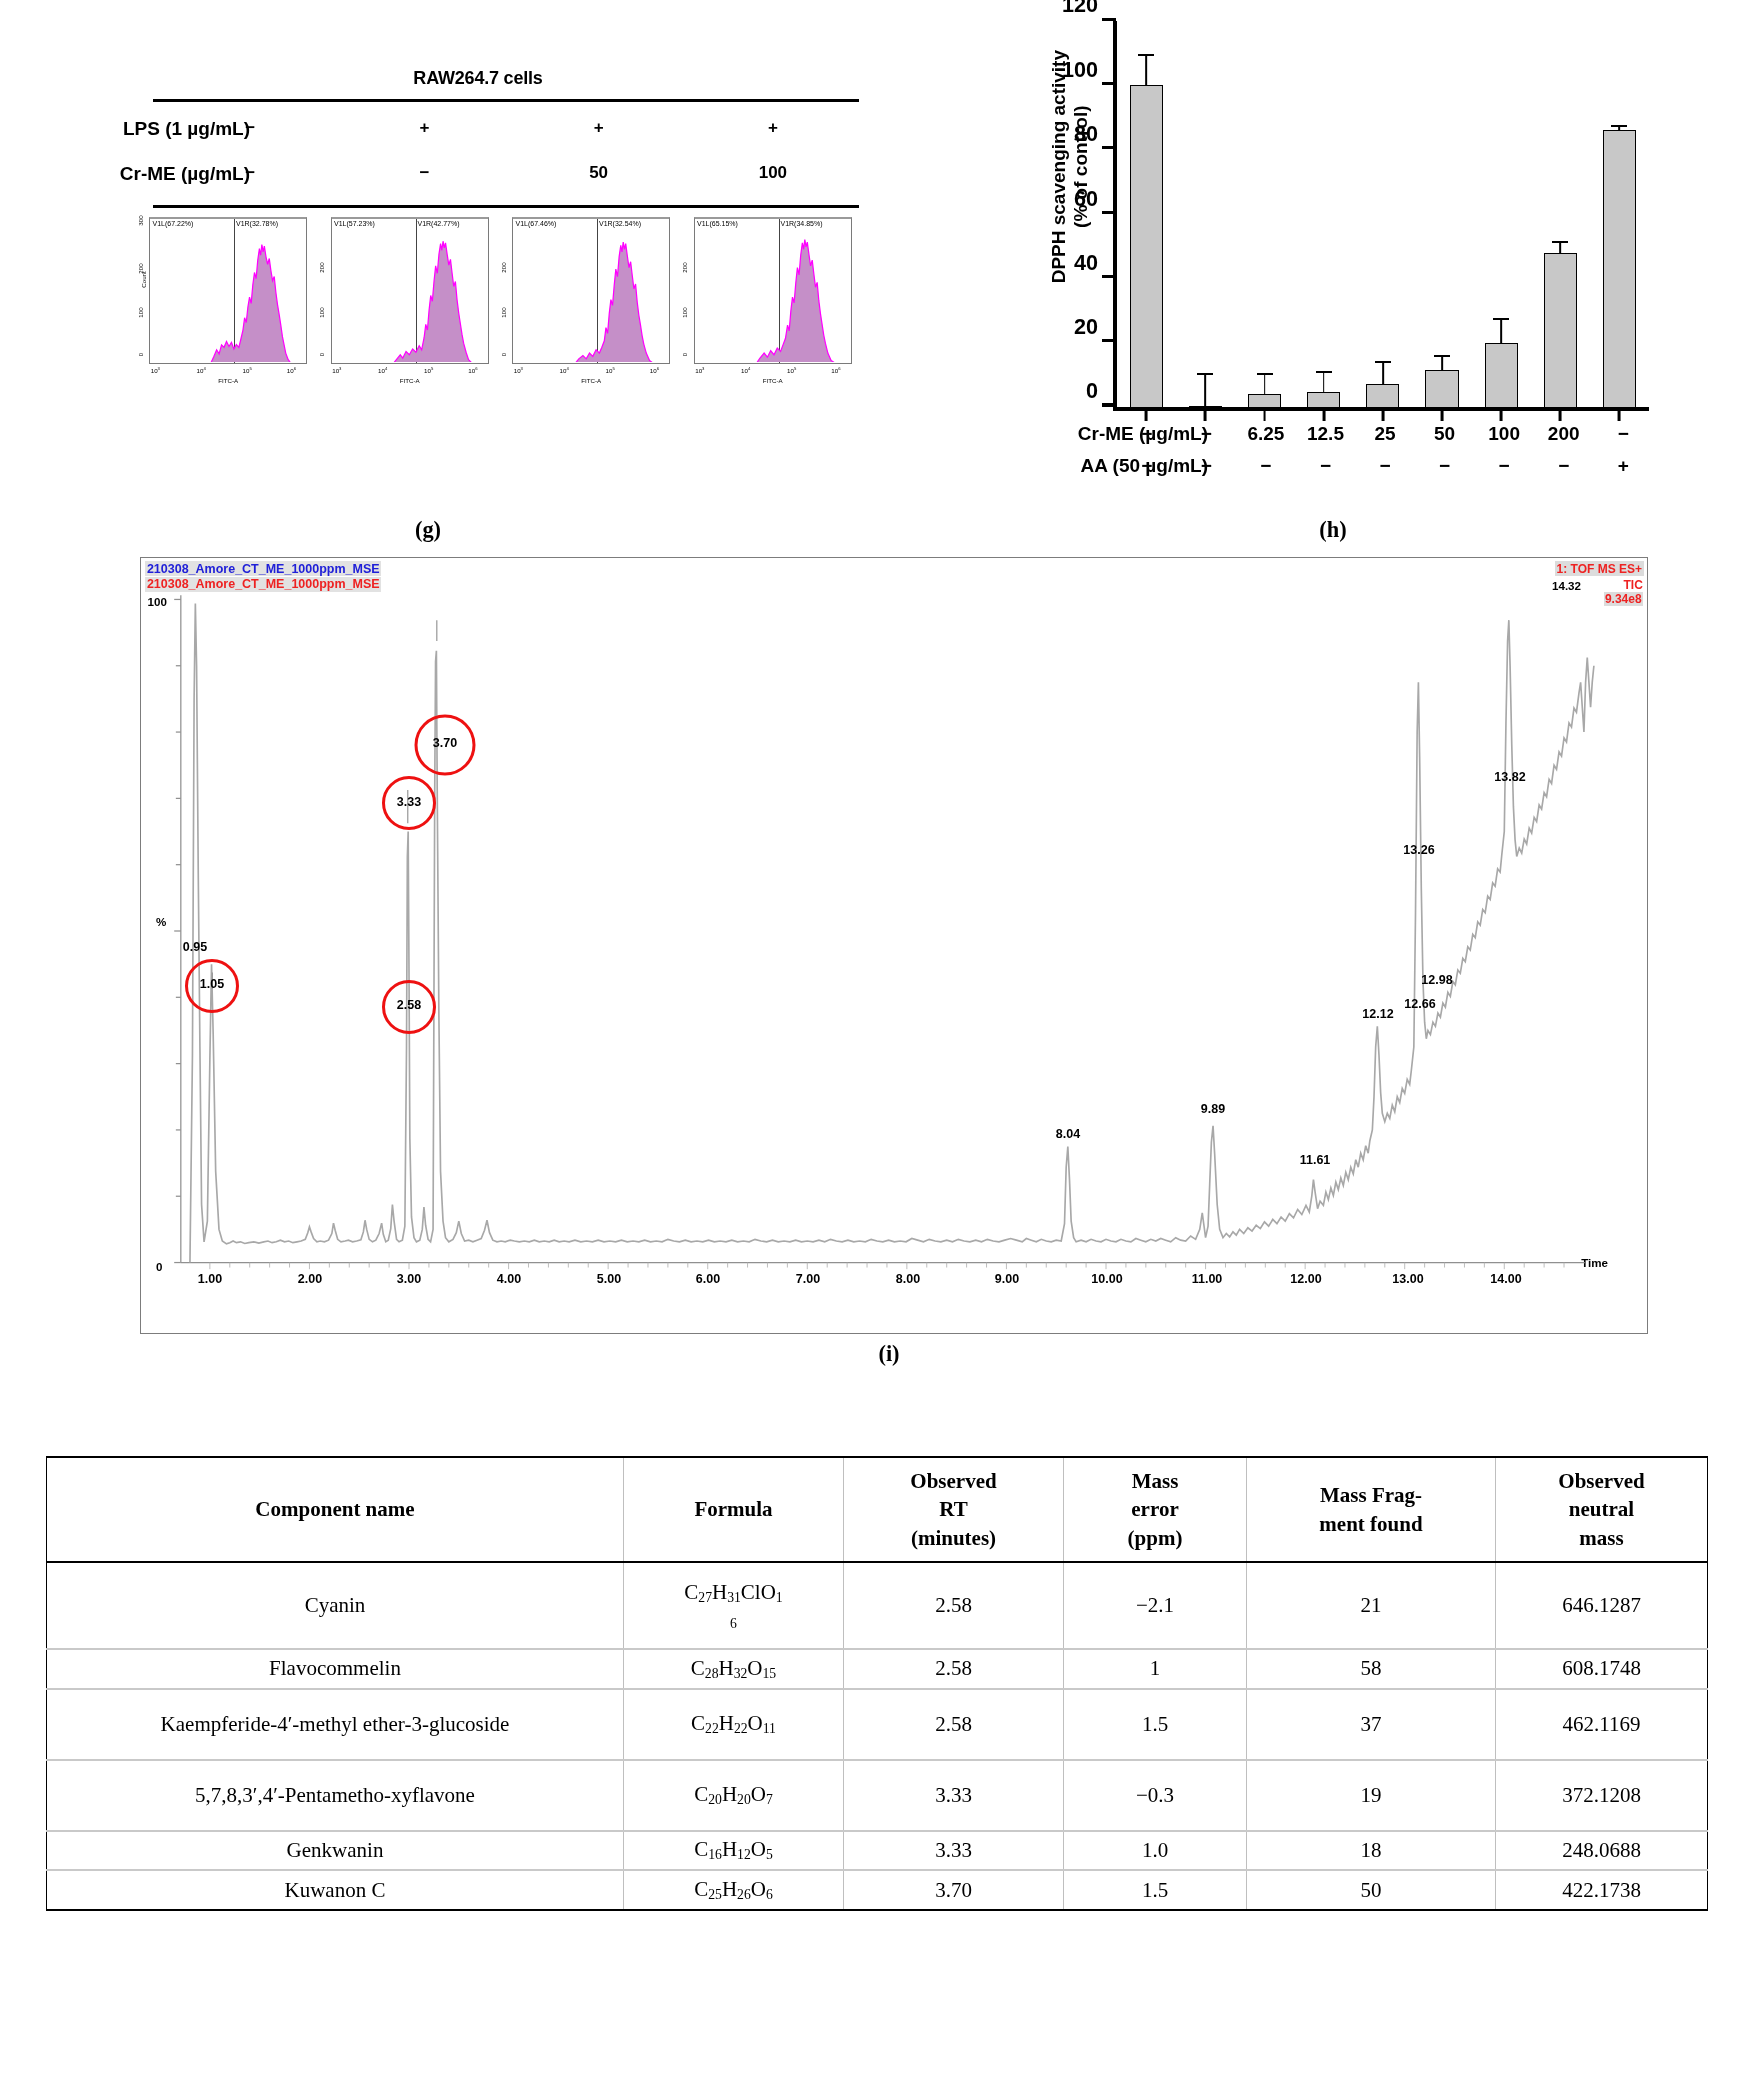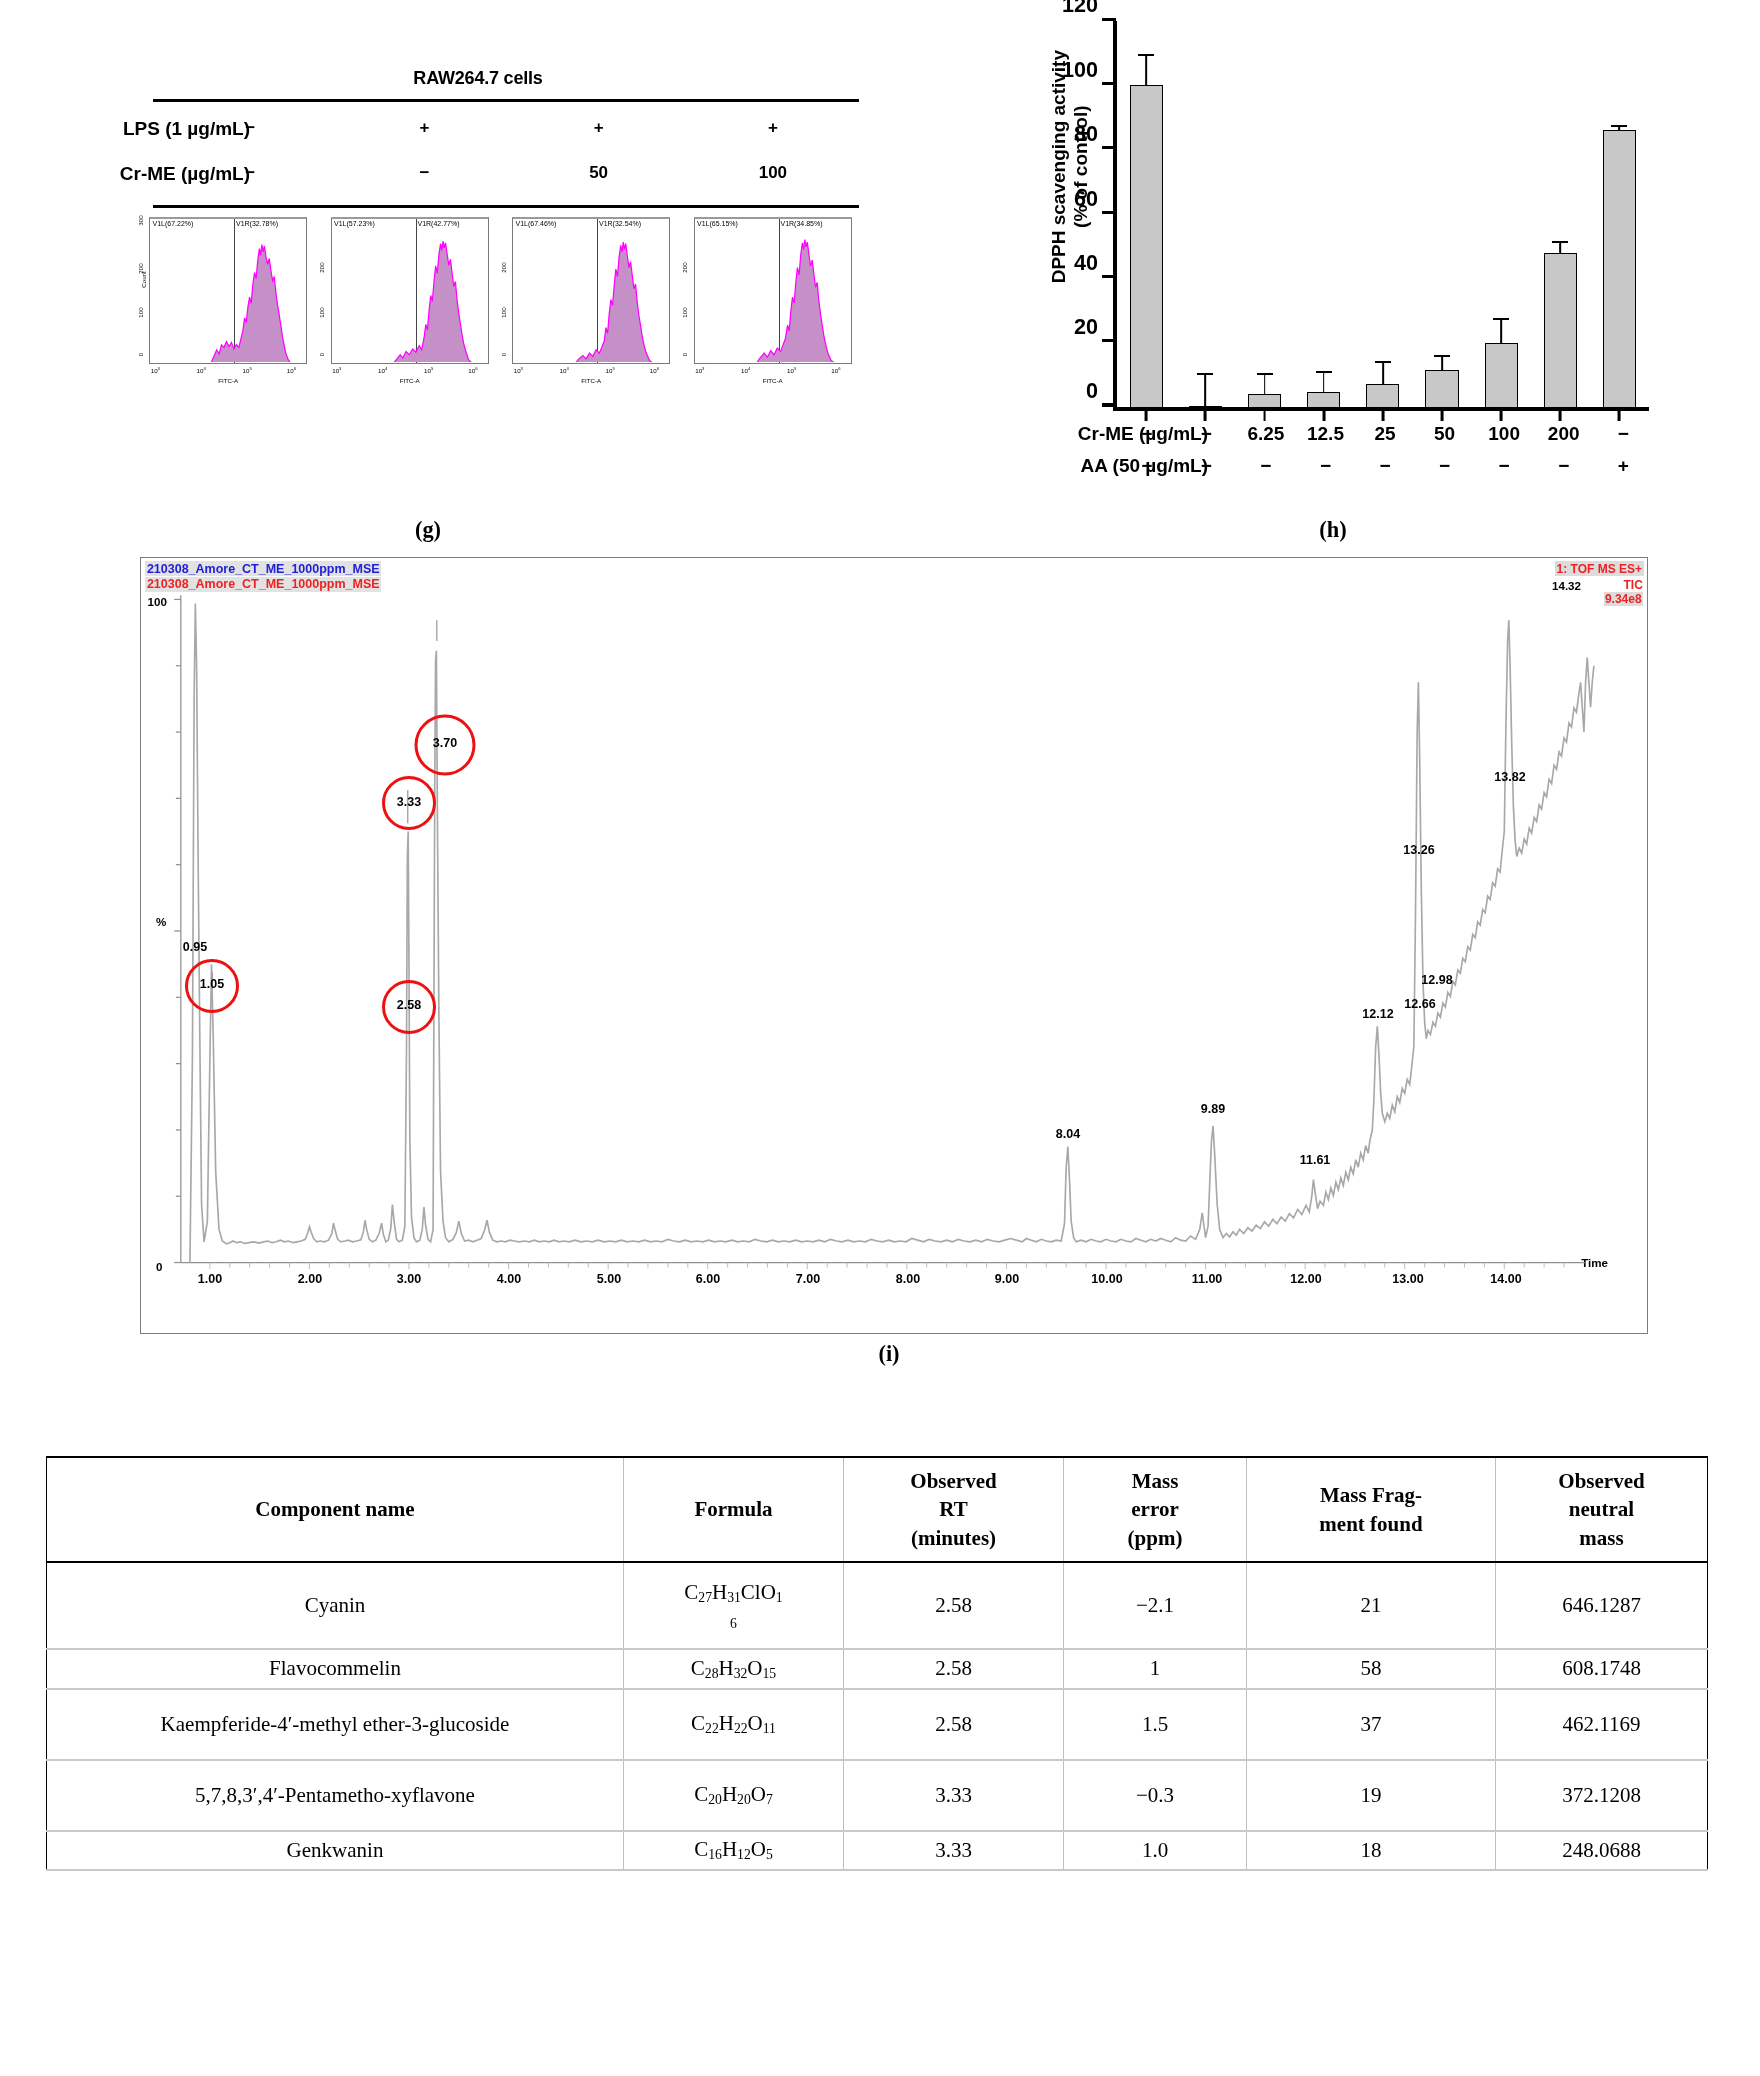--- a/index.html
+++ b/index.html
@@ -738,16 +738,24 @@
         <td>372.1208</td>
       </tr>
       <tr class="body">
         <td>Genkwanin</td>
         <td>C<sub>16</sub>H<sub>12</sub>O<sub>5</sub></td>
         <td>3.33</td>
         <td>1.0</td>
         <td>18</td>
         <td>248.0688</td>
       </tr>
+      <tr class="body last">
+        <td>Kuwanon C</td>
+        <td>C<sub>25</sub>H<sub>26</sub>O<sub>6</sub></td>
+        <td>3.70</td>
+        <td>1.5</td>
+        <td>50</td>
+        <td>422.1738</td>
+      </tr>
     </tbody>
   </table>
 </div>
 
 
 </body></html>

